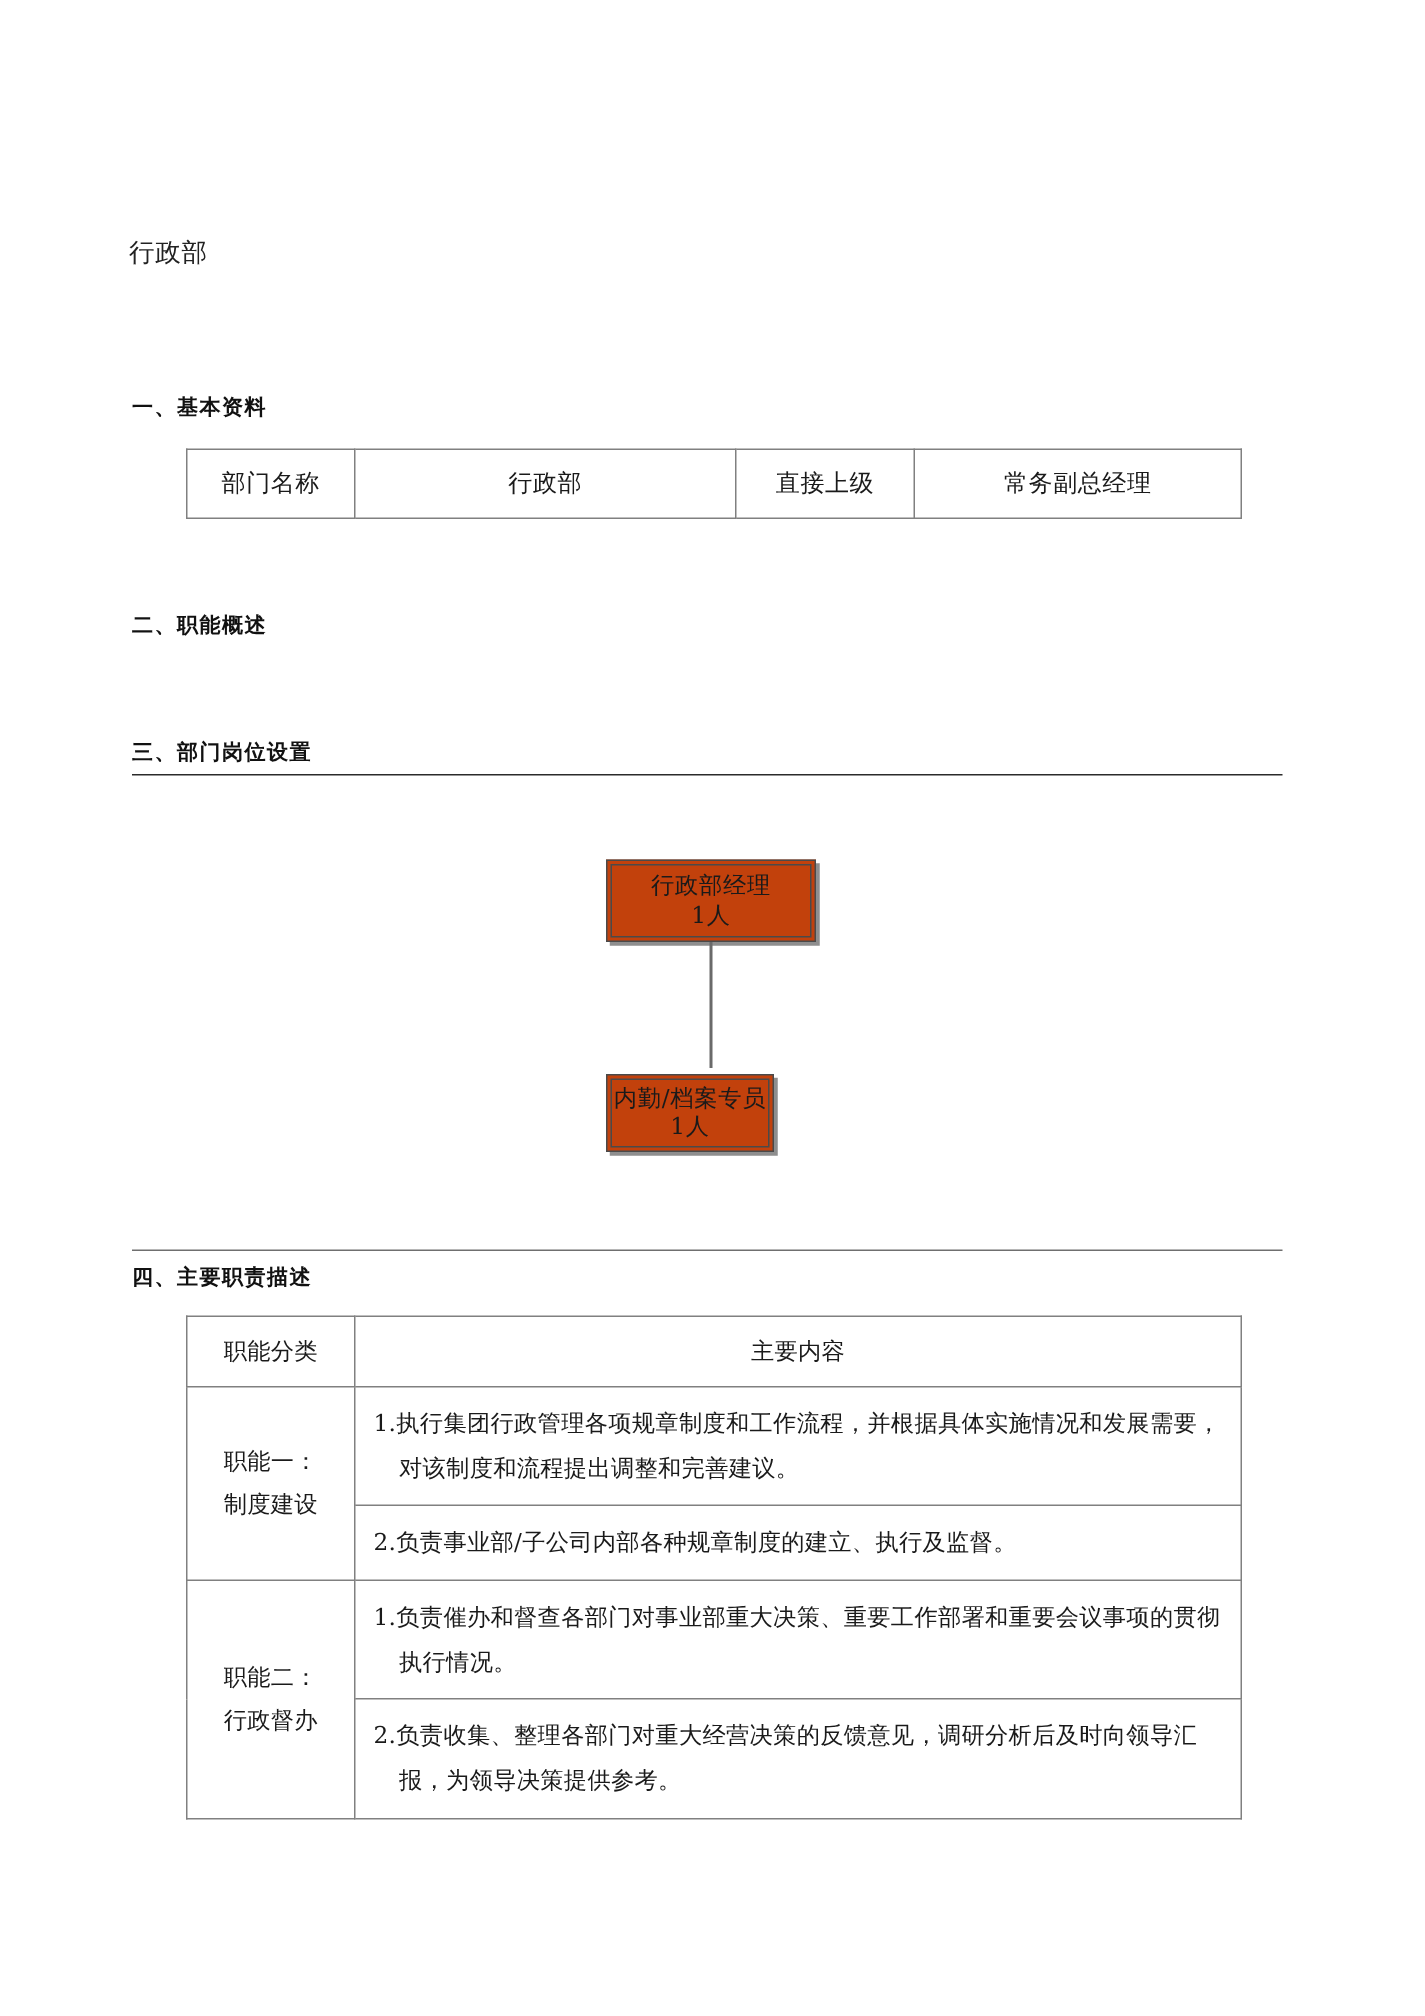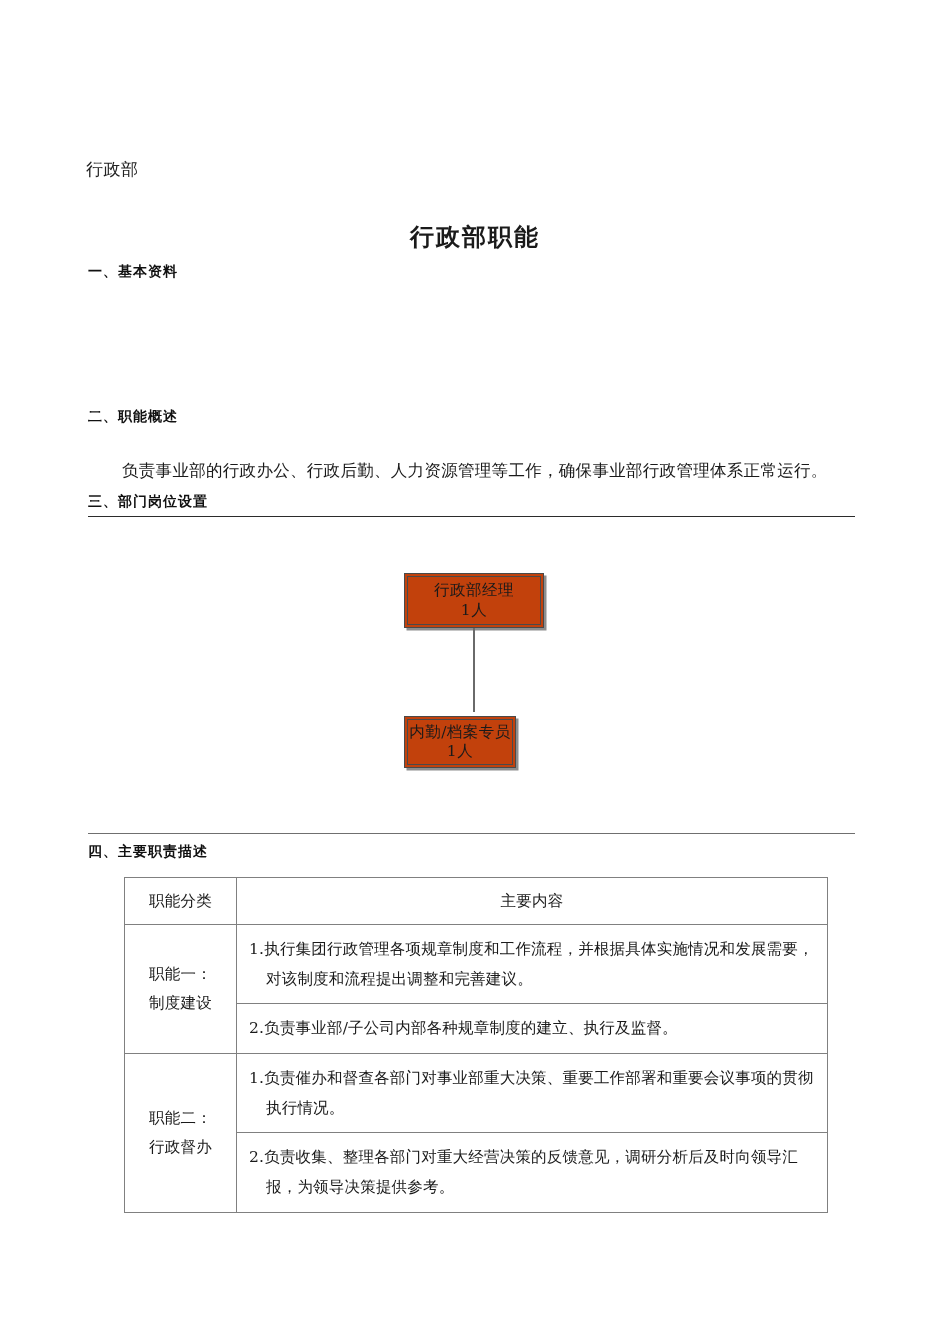--- a/index.html
+++ b/index.html
@@ -207,36 +207,40 @@
     text-indent: -17px;
   }
 </style>
 </head>
 <body>
 
 <div class="page">
 
   <div class="doc-header">行政部</div>
 
-  <h1 class="doc-title">行政部职能</h1>
 
   <div class="section-h" id="sec1">
     <span class="num">一、</span><span>基本资料</span>
   </div>
 
   <table class="doc-table" id="basic-table">
     <tbody>
+      <tr>
+        <td class="col-label">部门名称</td>
+        <td class="col-wide">行政部</td>
+        <td class="col-label2">直接上级</td>
+        <td>常务副总经理</td>
+      </tr>
     </tbody>
   </table>
 
   <div class="section-h" id="sec2">
     <span class="num">二、</span><span>职能概述</span>
   </div>
 
-  <p class="para">负责事业部的行政办公、行政后勤、人力资源管理等工作，确保事业部行政管理体系正常运行。</p>
 
   <div class="section-h" id="sec3">
     <span class="num">三、</span><span>部门岗位设置</span>
   </div>
   <div class="rule" id="rule-sec3"></div>
 
   <div class="org">
     <div class="org-box" id="org-box-manager">
       <div class="org-inner"></div>
       <span class="org-txt">行政部经理</span>

